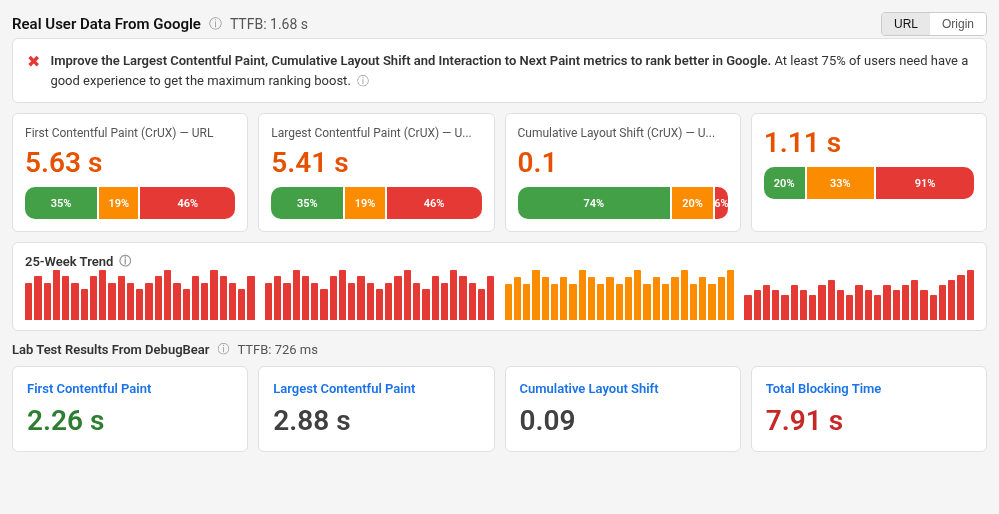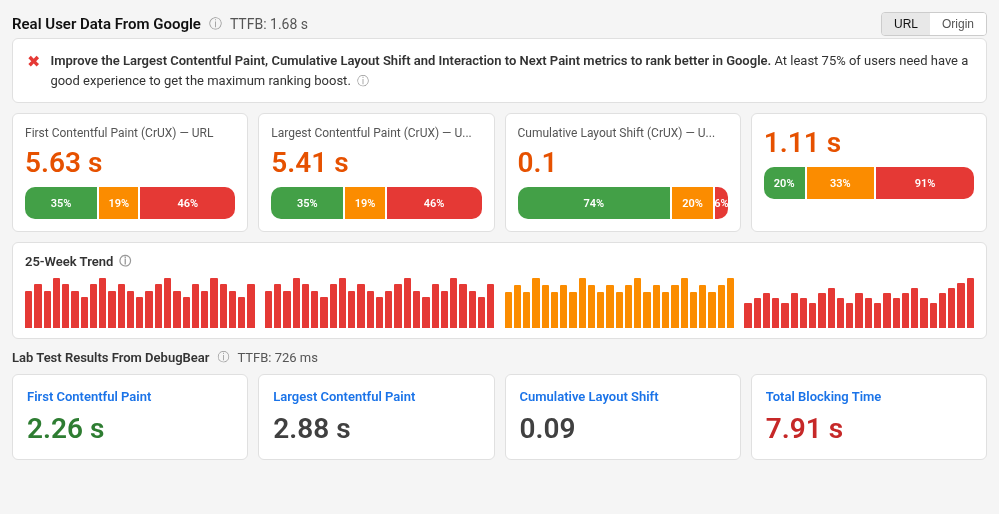--- a/index.html
+++ b/index.html
@@ -146,21 +146,20 @@
     .bar-red { background: #e53935; }
 
     
     .section-header {
       display: flex;
       align-items: center;
       gap: 6px;
       font-size: 13px;
       font-weight: 600;
       color: #333;
-      margin-bottom: 8px;
     }
     .section-info-icon {
       color: #999;
       font-size: 12px;
     }
 
     
     .trend-section {
       background: white;
       border: 1px solid #e0e0e0;

